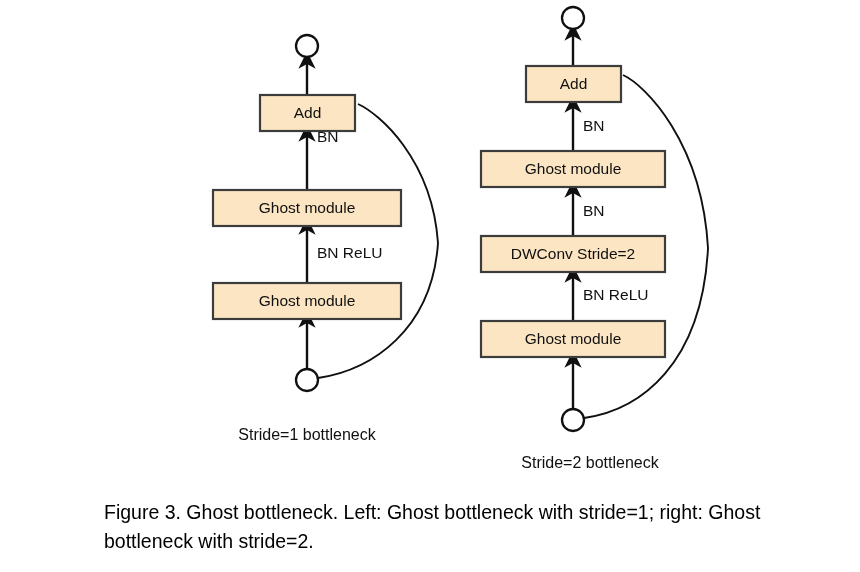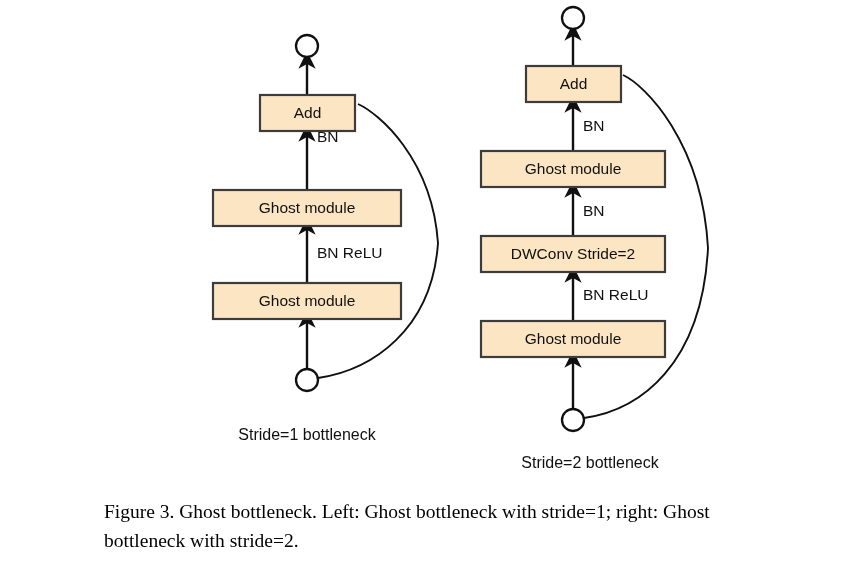--- a/index.html
+++ b/index.html
@@ -63,21 +63,21 @@
     font-size: 16px;
     fill: #101010;
     text-anchor: middle;
     dominant-baseline: middle;
   }
   #caption {
     position: absolute;
     left: 104px;
     top: 498px;
     width: 680px;
-    font-family: Liberation Serif, serif;
+    font-family: Liberation Sans, sans-serif;
     font-size: 19.5px;
     line-height: 1.47;
     color: #000000;
     text-align: left;
   }
 </style>
 </head>
 <body>
 
 <div id="page">

